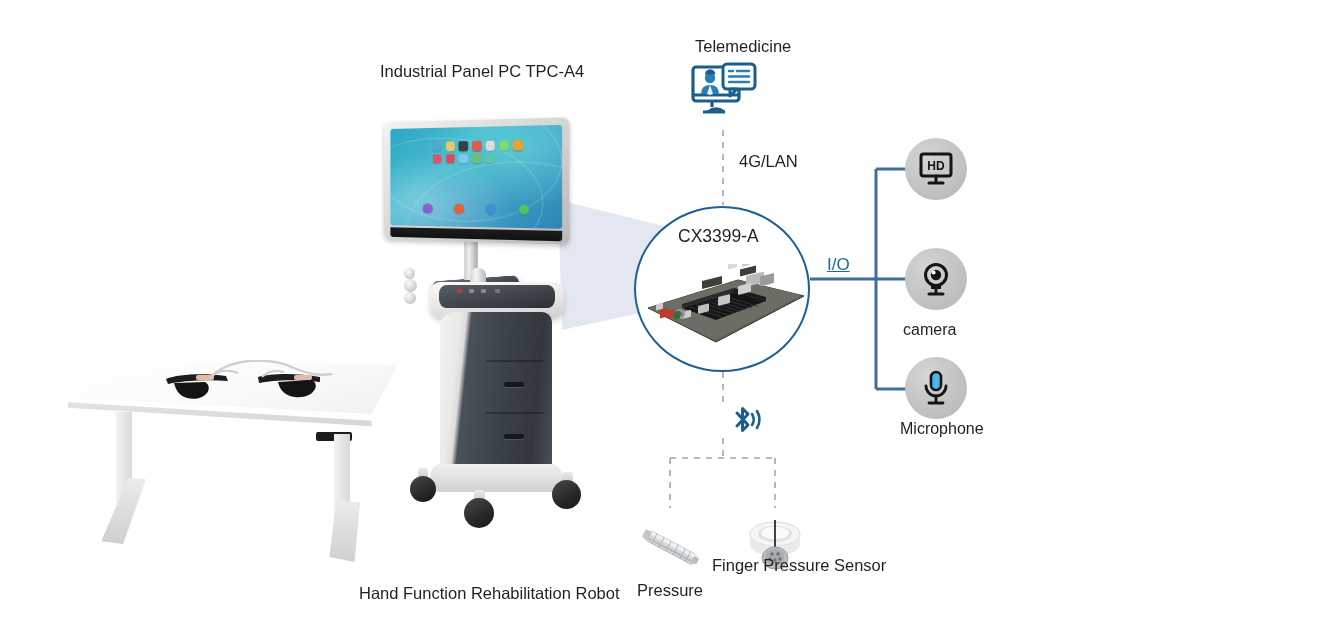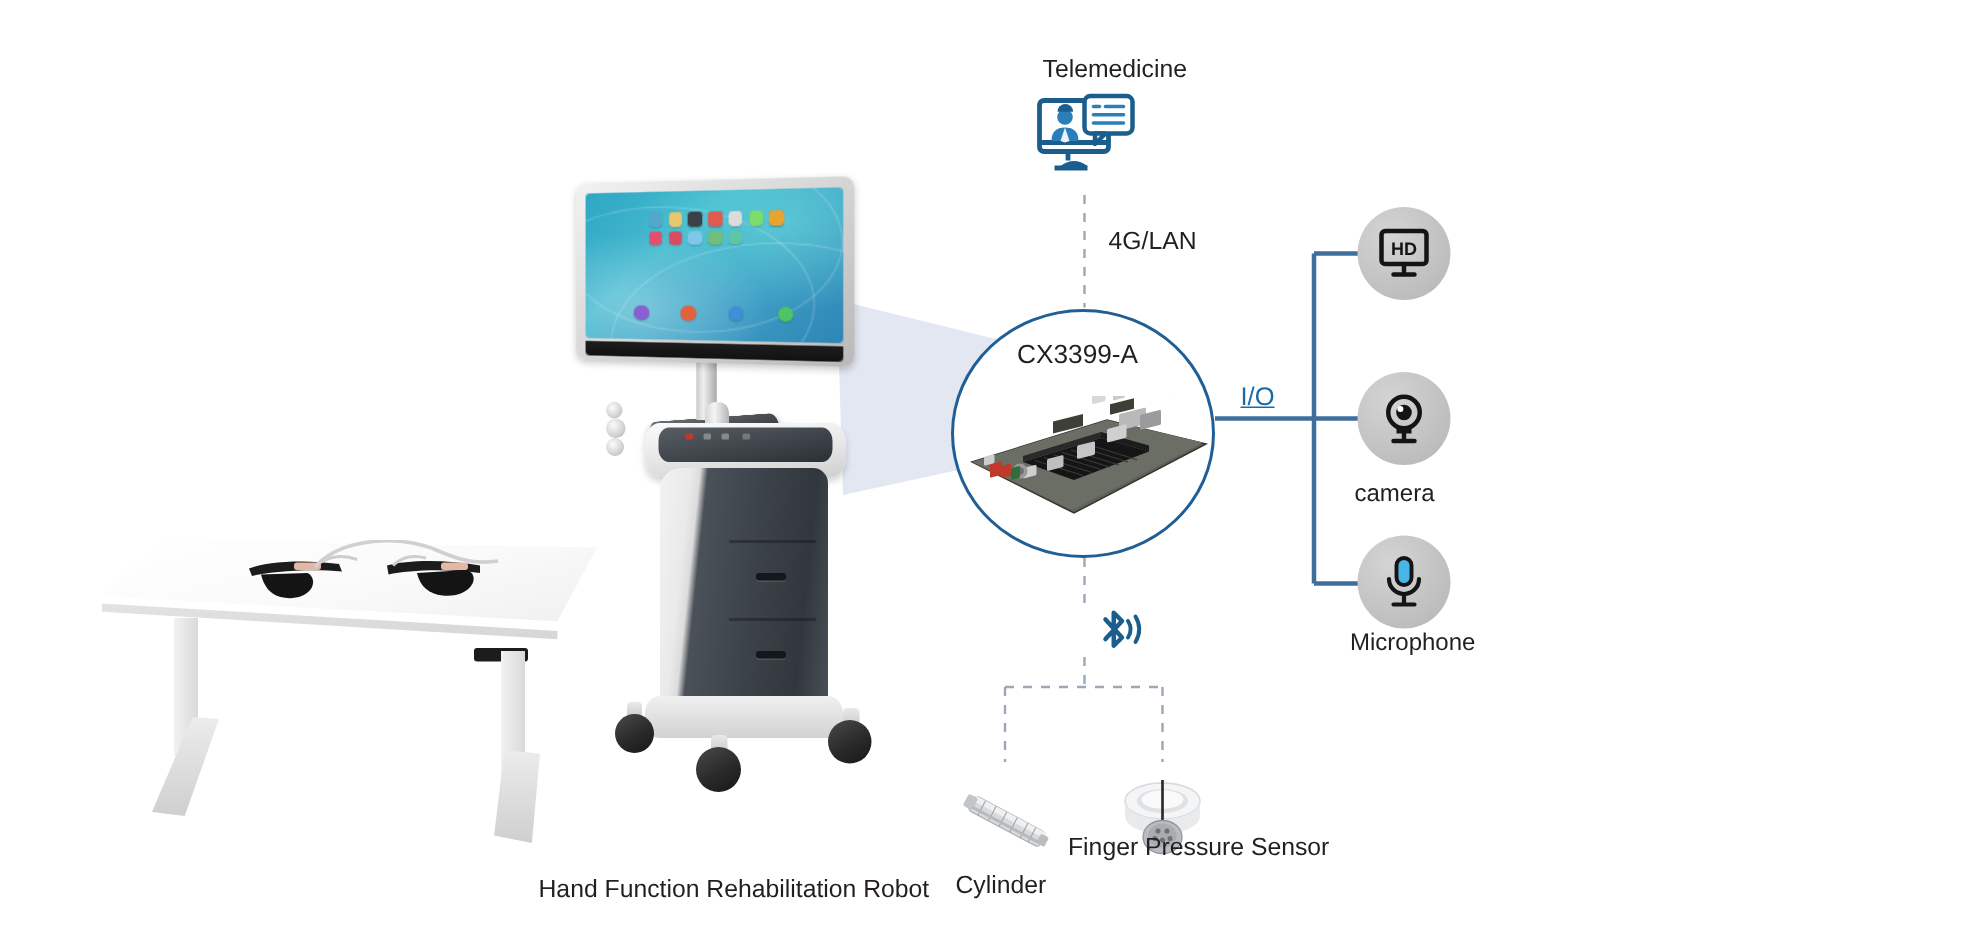--- a/index.html
+++ b/index.html
@@ -409,23 +409,24 @@
     <ellipse cx="33" cy="45" rx="9.5" ry="8" fill="#a9adb1"></ellipse>
     <g fill="#6d7174">
       <circle cx="30" cy="42" r="1.7"></circle>
         <circle cx="36" cy="42" r="1.7"></circle>
       <circle cx="28" cy="47" r="1.7"></circle>
         <circle cx="33" cy="48" r="1.7"></circle>
       <circle cx="38" cy="47" r="1.7"></circle>
     </g>
   </svg>
 
+  <div class="label label-dark" id="lbl-panelpc">Industrial Panel PC TPC-A4</div>
   <div class="label label-dark" id="lbl-telemed">Telemedicine</div>
   <div class="label label-dark" id="lbl-4glan">4G/LAN</div>
   <div class="label label-dark" id="lbl-cx">CX3399-A</div>
   <div class="label label-blue" id="lbl-io">I/O</div>
   <div class="label label-dark" id="lbl-camera">camera</div>
   <div class="label label-dark" id="lbl-mic">Microphone</div>
   <div class="label label-dark" id="lbl-robot">Hand Function Rehabilitation Robot</div>
-  <div class="label label-dark" id="lbl-cylinder">Cylinder</div>
+  <div class="label label-dark" id="lbl-cylinder">Pressure</div>
   <div class="label label-dark" id="lbl-sensor">Finger Pressure Sensor</div>
 
 </div>
 
 </body></html>

